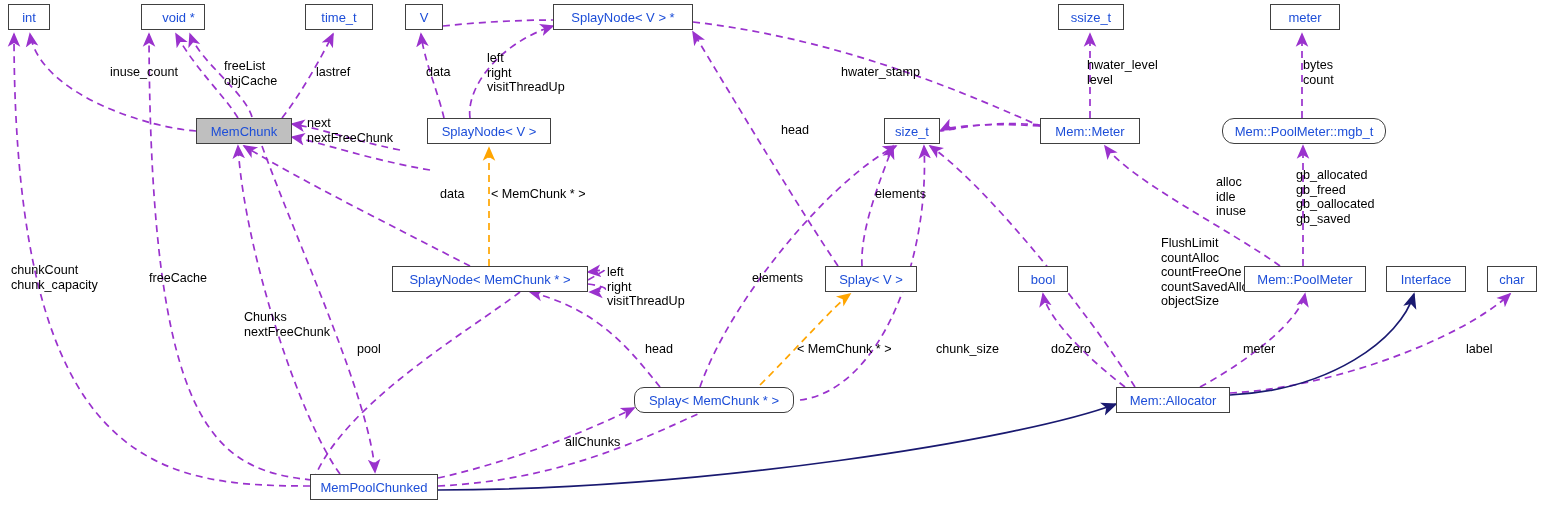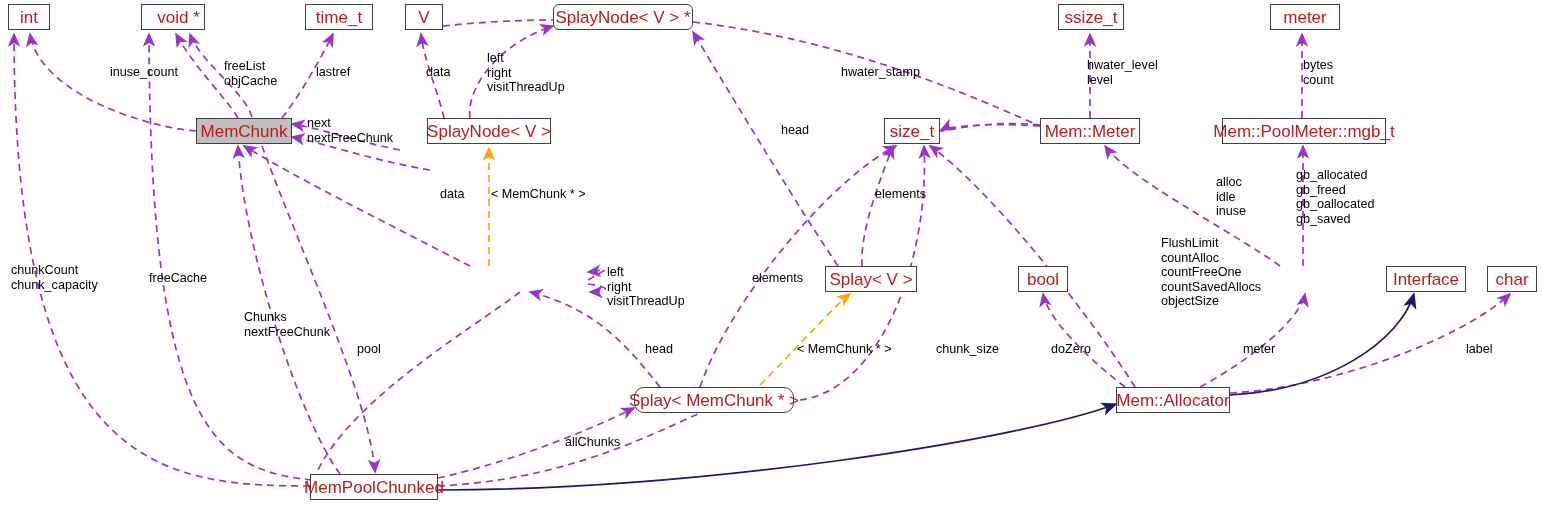--- a/index.html
+++ b/index.html
@@ -19,22 +19,22 @@
     position: absolute;
     left: 0; top: 0;
     width: 1542px;
     height: 505px;
   }
   .node {
     position: absolute;
     box-sizing: border-box;
     border: 1.4px solid #404040;
     background: #ffffff;
-    color: #b91c1c;
-    font-size: 17px;
+    color: #1d4ed8;
+    font-size: 13px;
     line-height: 1;
     display: flex;
     align-items: center;
     justify-content: center;
     white-space: nowrap;
     z-index: 5;
     padding: 0 9px;
     height: 26px;
   }
   .node.highlight {
@@ -155,21 +155,21 @@
     </div>
   <div class="node" style="left:141px;top:4px;width:64px;padding-left:20px;">
       <span>void *</span>
     </div>
   <div class="node" style="left:305px;top:4px;width:68px;">
       <span>time_t</span>
     </div>
   <div class="node" style="left:405px;top:4px;width:38px;">
       <span>V</span>
     </div>
-  <div class="node" style="left:553px;top:4px;width:140px;border-radius:6px;">
+  <div class="node" style="left:553px;top:4px;width:140px;">
       <span>SplayNode&lt; V &gt; *</span>
     </div>
   <div class="node" style="left:1058px;top:4px;width:66px;">
       <span>ssize_t</span>
     </div>
   <div class="node" style="left:1270px;top:4px;width:70px;">
       <span>meter</span>
     </div>
 
   <div class="node highlight" style="left:196px;top:118px;width:96px;">
@@ -177,29 +177,35 @@
     </div>
   <div class="node" style="left:427px;top:118px;width:124px;">
       <span>SplayNode&lt; V &gt;</span>
     </div>
   <div class="node" style="left:884px;top:118px;width:56px;">
       <span>size_t</span>
     </div>
   <div class="node" style="left:1040px;top:118px;width:100px;">
       <span>Mem::Meter</span>
     </div>
-  <div class="node" style="left:1222px;top:118px;width:164px;">
+  <div class="node" style="left:1222px;top:118px;width:164px;border-radius:12px;">
       <span>Mem::PoolMeter::mgb_t</span>
     </div>
 
+  <div class="node" style="left:392px;top:266px;width:196px;">
+      <span>SplayNode&lt; MemChunk * &gt;</span>
+    </div>
   <div class="node" style="left:825px;top:266px;width:92px;">
       <span>Splay&lt; V &gt;</span>
     </div>
   <div class="node" style="left:1018px;top:266px;width:50px;">
       <span>bool</span>
+    </div>
+  <div class="node" style="left:1244px;top:266px;width:122px;">
+      <span>Mem::PoolMeter</span>
     </div>
   <div class="node" style="left:1386px;top:266px;width:80px;">
       <span>Interface</span>
     </div>
   <div class="node" style="left:1487px;top:266px;width:50px;">
       <span>char</span>
     </div>
 
   <div class="node" style="left:634px;top:387px;width:160px;border-radius:10px;">
       <span>Splay&lt; MemChunk * &gt;</span>

